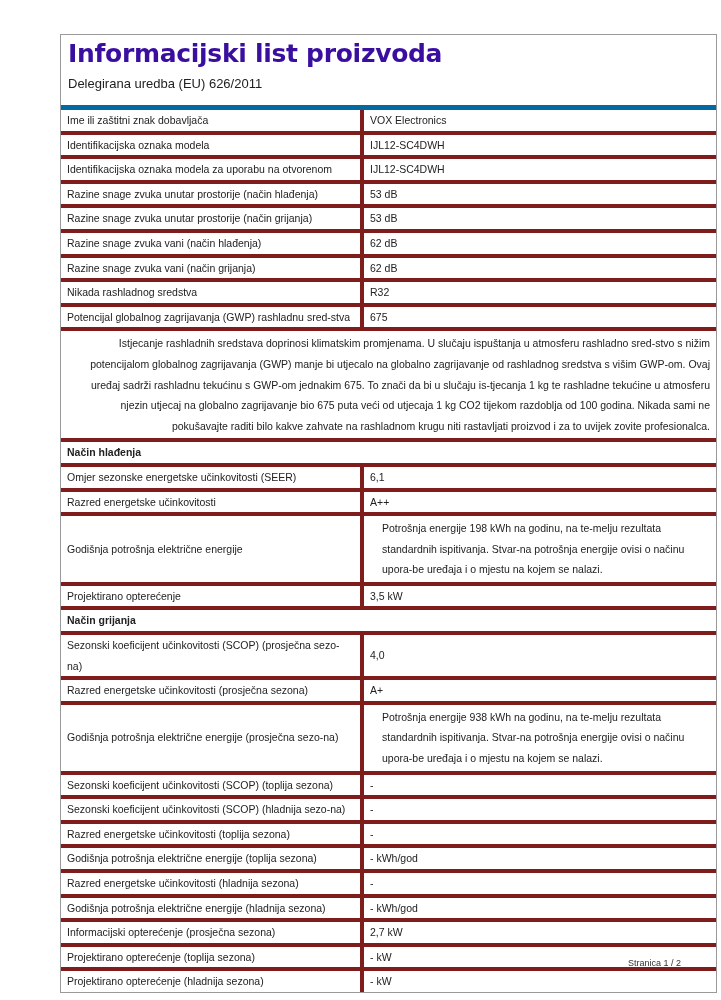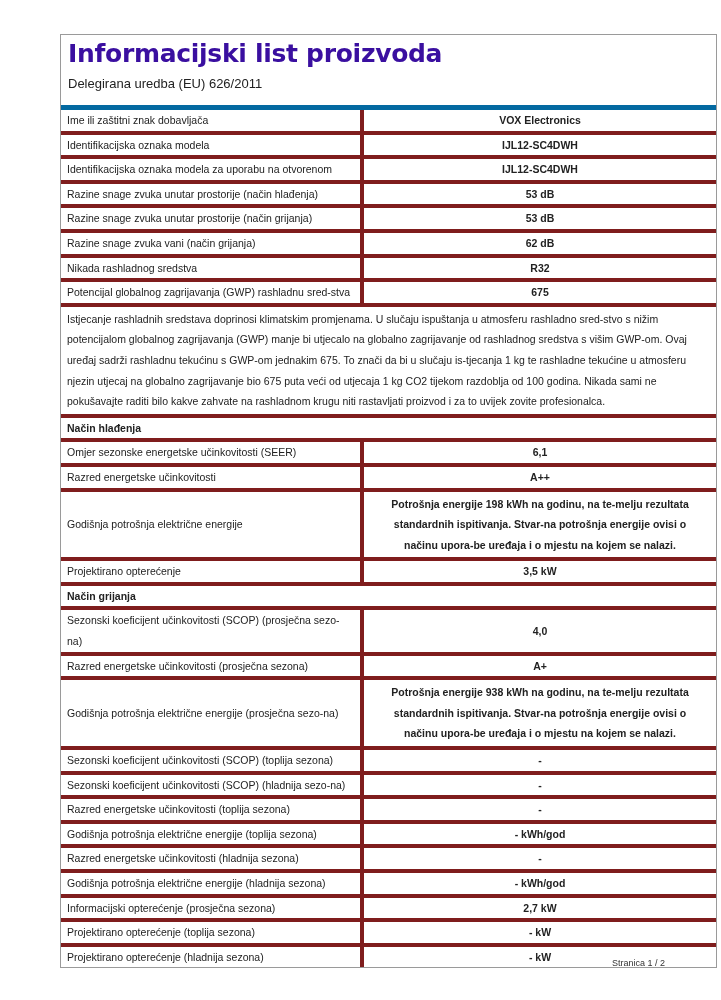--- a/index.html
+++ b/index.html
@@ -5,27 +5,27 @@
   html, body { margin:0; padding:0; background:#fff; }
   body { width:721px; height:1000px; position:relative; font-family:"Liberation Sans", sans-serif; color:#222; }
   .sheet { position:absolute; left:60px; top:34px; width:657px; border:1px solid #9a9a9a; box-sizing:border-box; }
   .title { font-family:"DejaVu Sans", sans-serif; font-weight:bold; color:#3a0fa0; font-size:25px; padding:4px 6px 2px 7px; letter-spacing:-0.3px; }
   .subtitle { font-size:13px; padding:6px 7px 14px 7px; border-bottom:5px solid #0369a1; }
   table { border-collapse:collapse; width:100%; font-size:10.5px; }
   td { border:4px solid #7f1d1d; padding:0 6px; line-height:20.6px; vertical-align:middle; }
   tr:first-child td { border-top:none; }
   td:first-child { border-left:none; width:287px; }
   td:last-child { border-right:none; }
-  td.val { text-align:center; font-weight:bold; }
+  td.val { font-weight:normal; }
   td.multi { line-height:20.6px; padding:2px 18px; }
   td.wrap { line-height:20.6px; }
-  td.note { line-height:20.6px; padding:2px 6px; }
+  td.note { line-height:20.6px; padding:2px 6px;text-align:right; }
   td.section { font-weight:bold; }
   tr:last-child td { border-bottom:none; }
-  .footer { position:absolute; right:56px; top:958px; font-size:9px; color:#333; }
+  .footer { position:absolute; right:40px; top:958px; font-size:9px; color:#333; }
 </style>
 </head>
 <body>
 
 <div class="sheet">
   <div class="title">Informacijski list proizvoda</div>
   <div class="subtitle">Delegirana uredba (EU) 626/2011</div>
   <table>
     <tbody>
       <tr>
@@ -40,20 +40,24 @@
           <td>Identifikacijska oznaka modela za uporabu na otvorenom</td>
           <td class="val">IJL12-SC4DWH</td>
         </tr>
       <tr>
           <td>Razine snage zvuka unutar prostorije (način hlađenja)</td>
           <td class="val">53 dB</td>
         </tr>
       <tr>
           <td>Razine snage zvuka unutar prostorije (način grijanja)</td>
           <td class="val">53 dB</td>
+        </tr>
+      <tr>
+          <td>Razine snage zvuka vani (način hlađenja)</td>
+          <td class="val">62 dB</td>
         </tr>
       <tr>
           <td>Razine snage zvuka vani (način grijanja)</td>
           <td class="val">62 dB</td>
         </tr>
       <tr>
           <td>Nikada rashladnog sredstva</td>
           <td class="val">R32</td>
         </tr>
       <tr>

